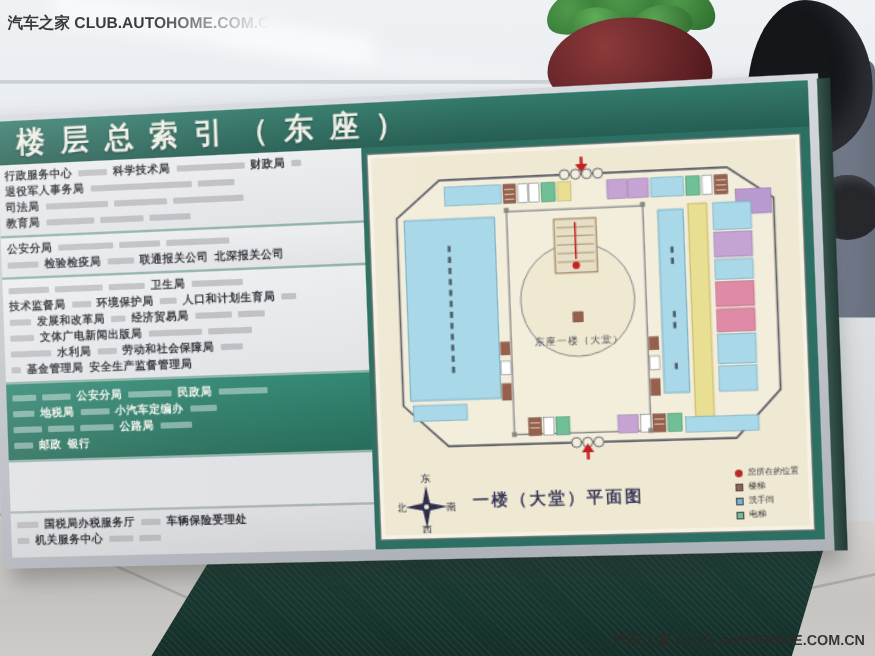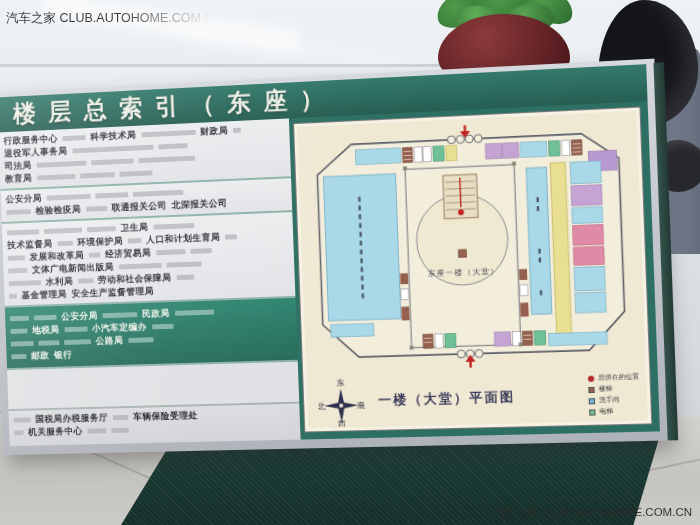--- a/index.html
+++ b/index.html
@@ -84,21 +84,21 @@
   .map-panel svg{display:block;}
   .map-caption-row{flex:1;display:flex;align-items:center;padding:0 6px 2px 10px;}
   .map-caption{font-size:13px;font-weight:bold;color:#3a3a58;letter-spacing:2px;margin-left:14px;white-space:nowrap;}
   .map-legend{margin-left:auto;display:flex;flex-direction:column;gap:2px;}
   .lrow{display:flex;align-items:center;gap:4px;}
   .lrow span.lbl{font-size:6.5px;color:#333;}
   .sw{display:inline-block;width:6px;height:6px;border:1px solid #555;box-sizing:border-box;}
   .sw.dot{border-radius:50%;border:none;width:6px;height:6px;}
 
   
-  .wm{position:absolute;font-weight:normal;white-space:nowrap;z-index:9;}
+  .wm{position:absolute;font-weight:bold;white-space:nowrap;z-index:9;}
   .wm.top{left:6px;top:10px;font-size:12.5px;color:#1b1b1b;opacity:.85;
     -webkit-mask-image:linear-gradient(90deg,#000 52%,transparent 96%);
     mask-image:linear-gradient(90deg,#000 52%,transparent 96%);}
   .wm.bottom{right:8px;bottom:5px;font-size:11.5px;color:#2c2a26;opacity:.92;}
 </style>
 </head>
 <body>
 
 <div id="scene">
 

